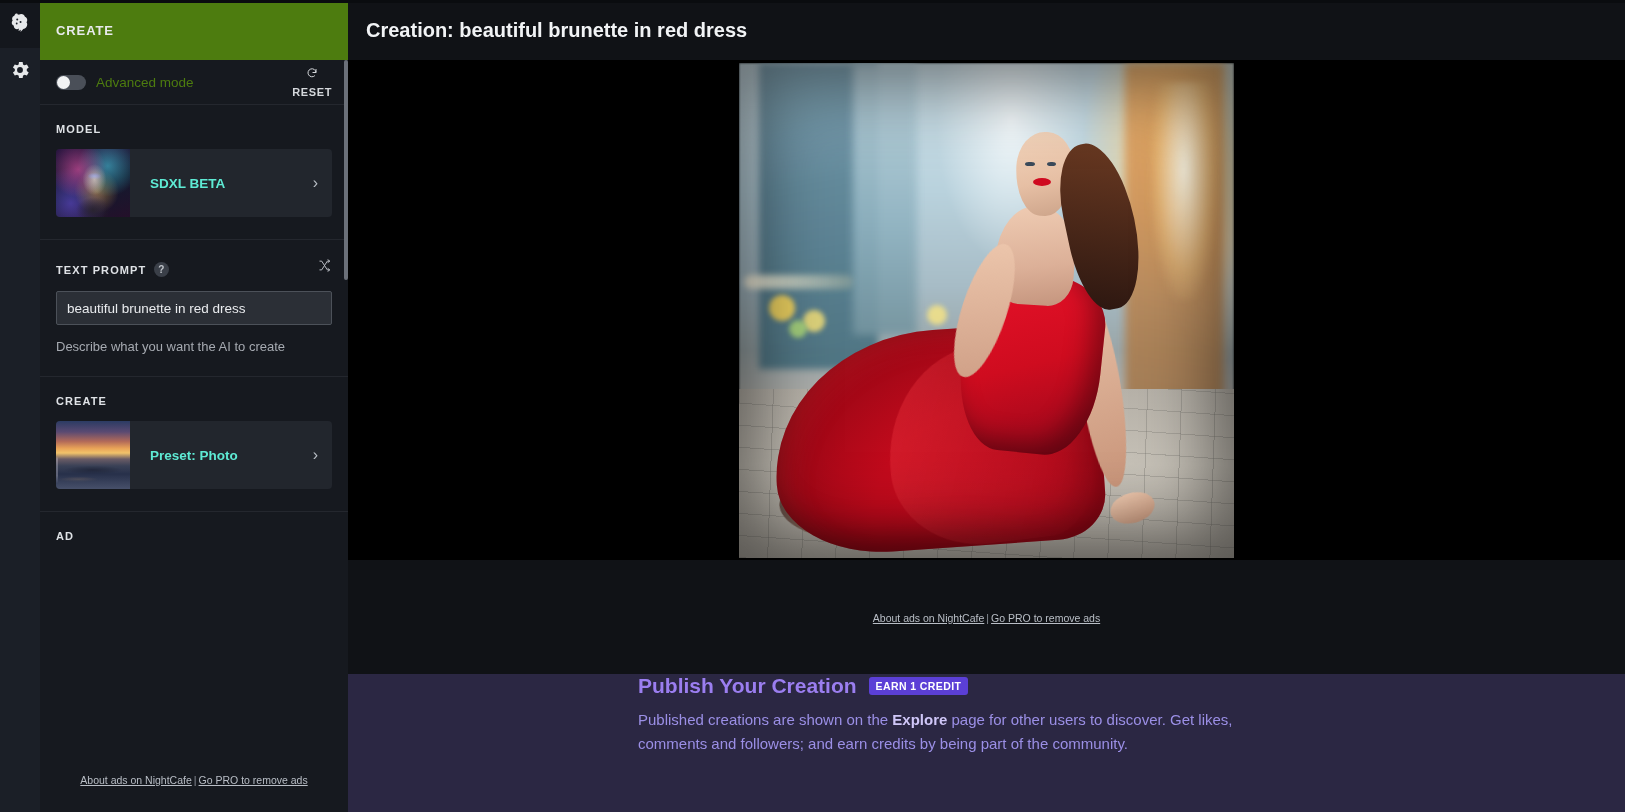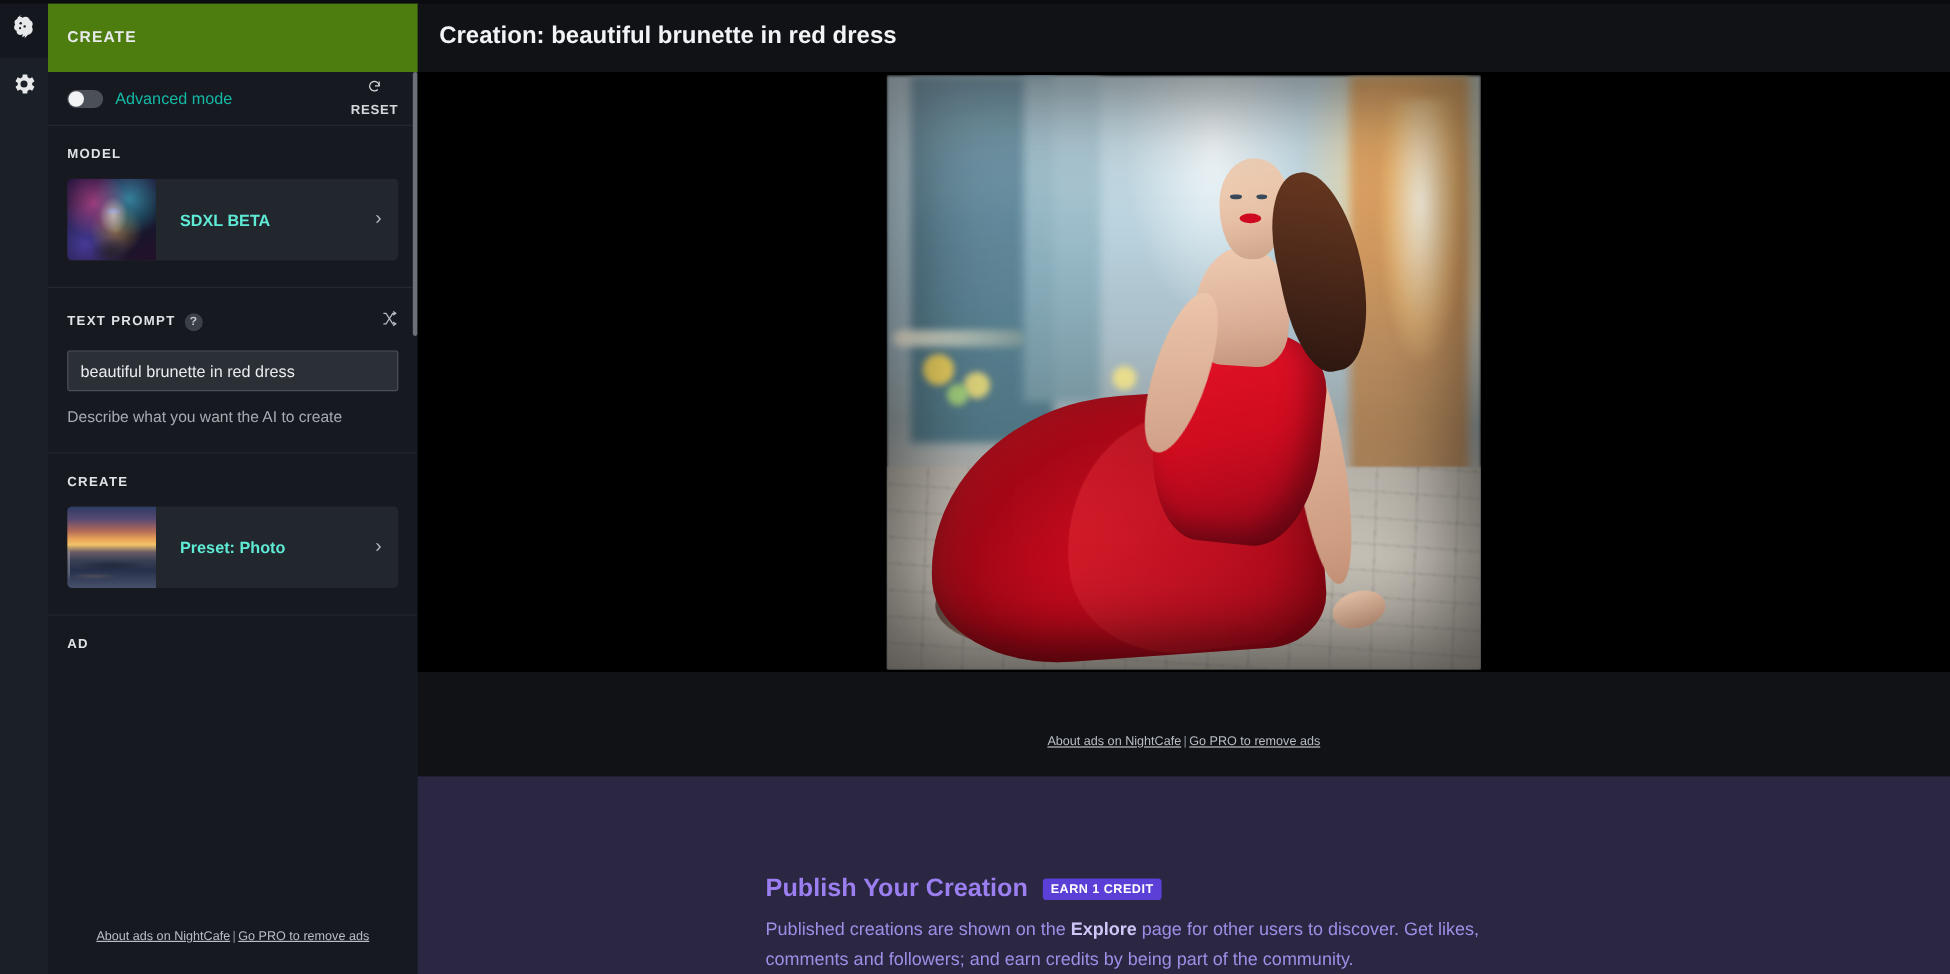--- a/index.html
+++ b/index.html
@@ -53,31 +53,31 @@
   }
   .toggle {
     width: 30px; height: 15px; border-radius: 8px;
     background: #4a4f58; position: relative; cursor: pointer; flex: 0 0 30px;
   }
   .toggle .knob {
     position: absolute; left: 1px; top: 1px;
     width: 13px; height: 13px; border-radius: 50%;
     background: #f2f3f4;
   }
-  .adv-label { font-size: 13.5px; color: #14b8a6; flex: 1; }
+  .adv-label { font-size: 13.5px; color: #4d7c0f; flex: 1; }
   .reset-btn {
     display: flex; align-items: center; gap: 5px;
     color: #d4d7db; font-size: 11px; font-weight: bold;
     letter-spacing: 0.6px; cursor: pointer; flex-direction: column;
   }
   .reset-btn svg { width: 12px; height: 12px; stroke: #d4d7db; fill: none; stroke-width: 2; }
 
   .section { padding: 18px 16px 22px 16px; border-bottom: 1px solid #24272e; }
   .section-head {
-    display: flex; align-items: center; justify-content: space-between;
+    display: flex; align-items: flex-end; justify-content: space-between;
     margin-bottom: 14px;
   }
   .section-label {
     font-size: 11px; font-weight: bold; letter-spacing: 1.1px; color: #dfe2e6;
     display: flex; align-items: center; gap: 8px;
   }
   .help-dot {
     width: 15px; height: 15px; border-radius: 50%;
     background: #3a3f48; color: #c2c6cc;
     font-size: 10px; font-weight: bold;
@@ -329,23 +329,23 @@
     flex: 1; background: #101216;
     display: flex; align-items: flex-start; justify-content: center;
     padding-top: 52px;
   }
   .ad-bar-links { font-size: 10.5px; }
   .ad-bar-links a { color: #b9bec6; text-decoration: underline; cursor: pointer; }
   .ad-bar-links .sep { color: #8b9099; margin: 0 2px; }
 
   
   .publish {
-    height: 165px; flex: 0 0 135px;
+    height: 138px; flex: 0 0 135px;
     background: #2b2743;
-    display: flex; align-items: flex-end;
+    display: flex; align-items: flex-start;
     padding: 0 38px 0 290px;
     gap: 20px;
   }
   .publish-copy { flex: 1; max-width: 630px; }
   .publish-title-row { display: flex; align-items: center; gap: 12px; margin-bottom: 10px; }
   .publish-title {
     font-size: 21px; font-weight: bold; color: #9b7ef0;
   }
   .credit-badge {
     background: #5b3fd6; color: #fff;

